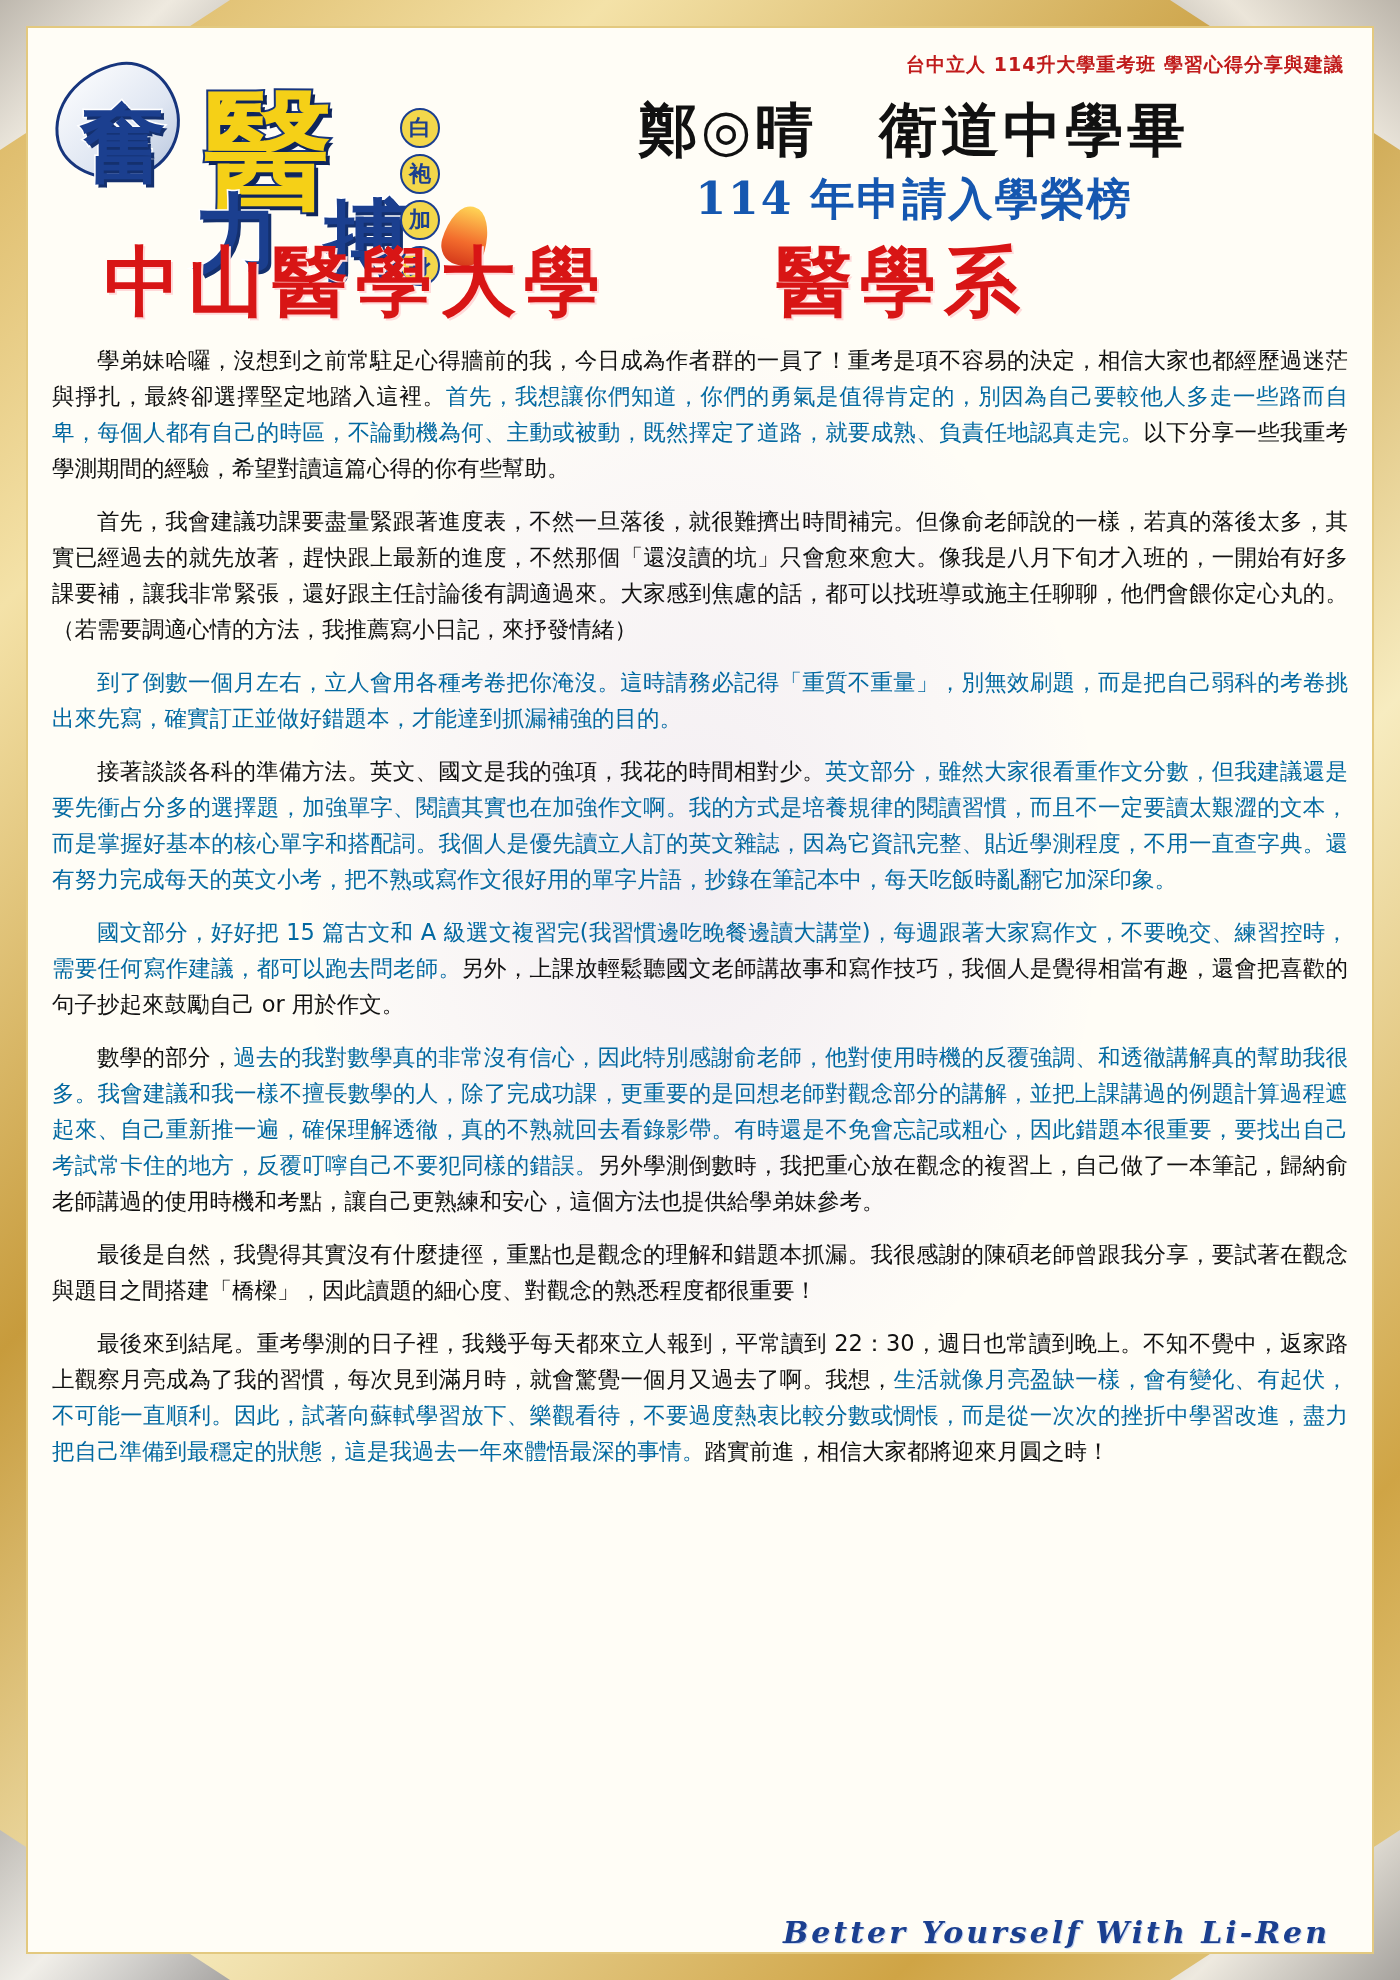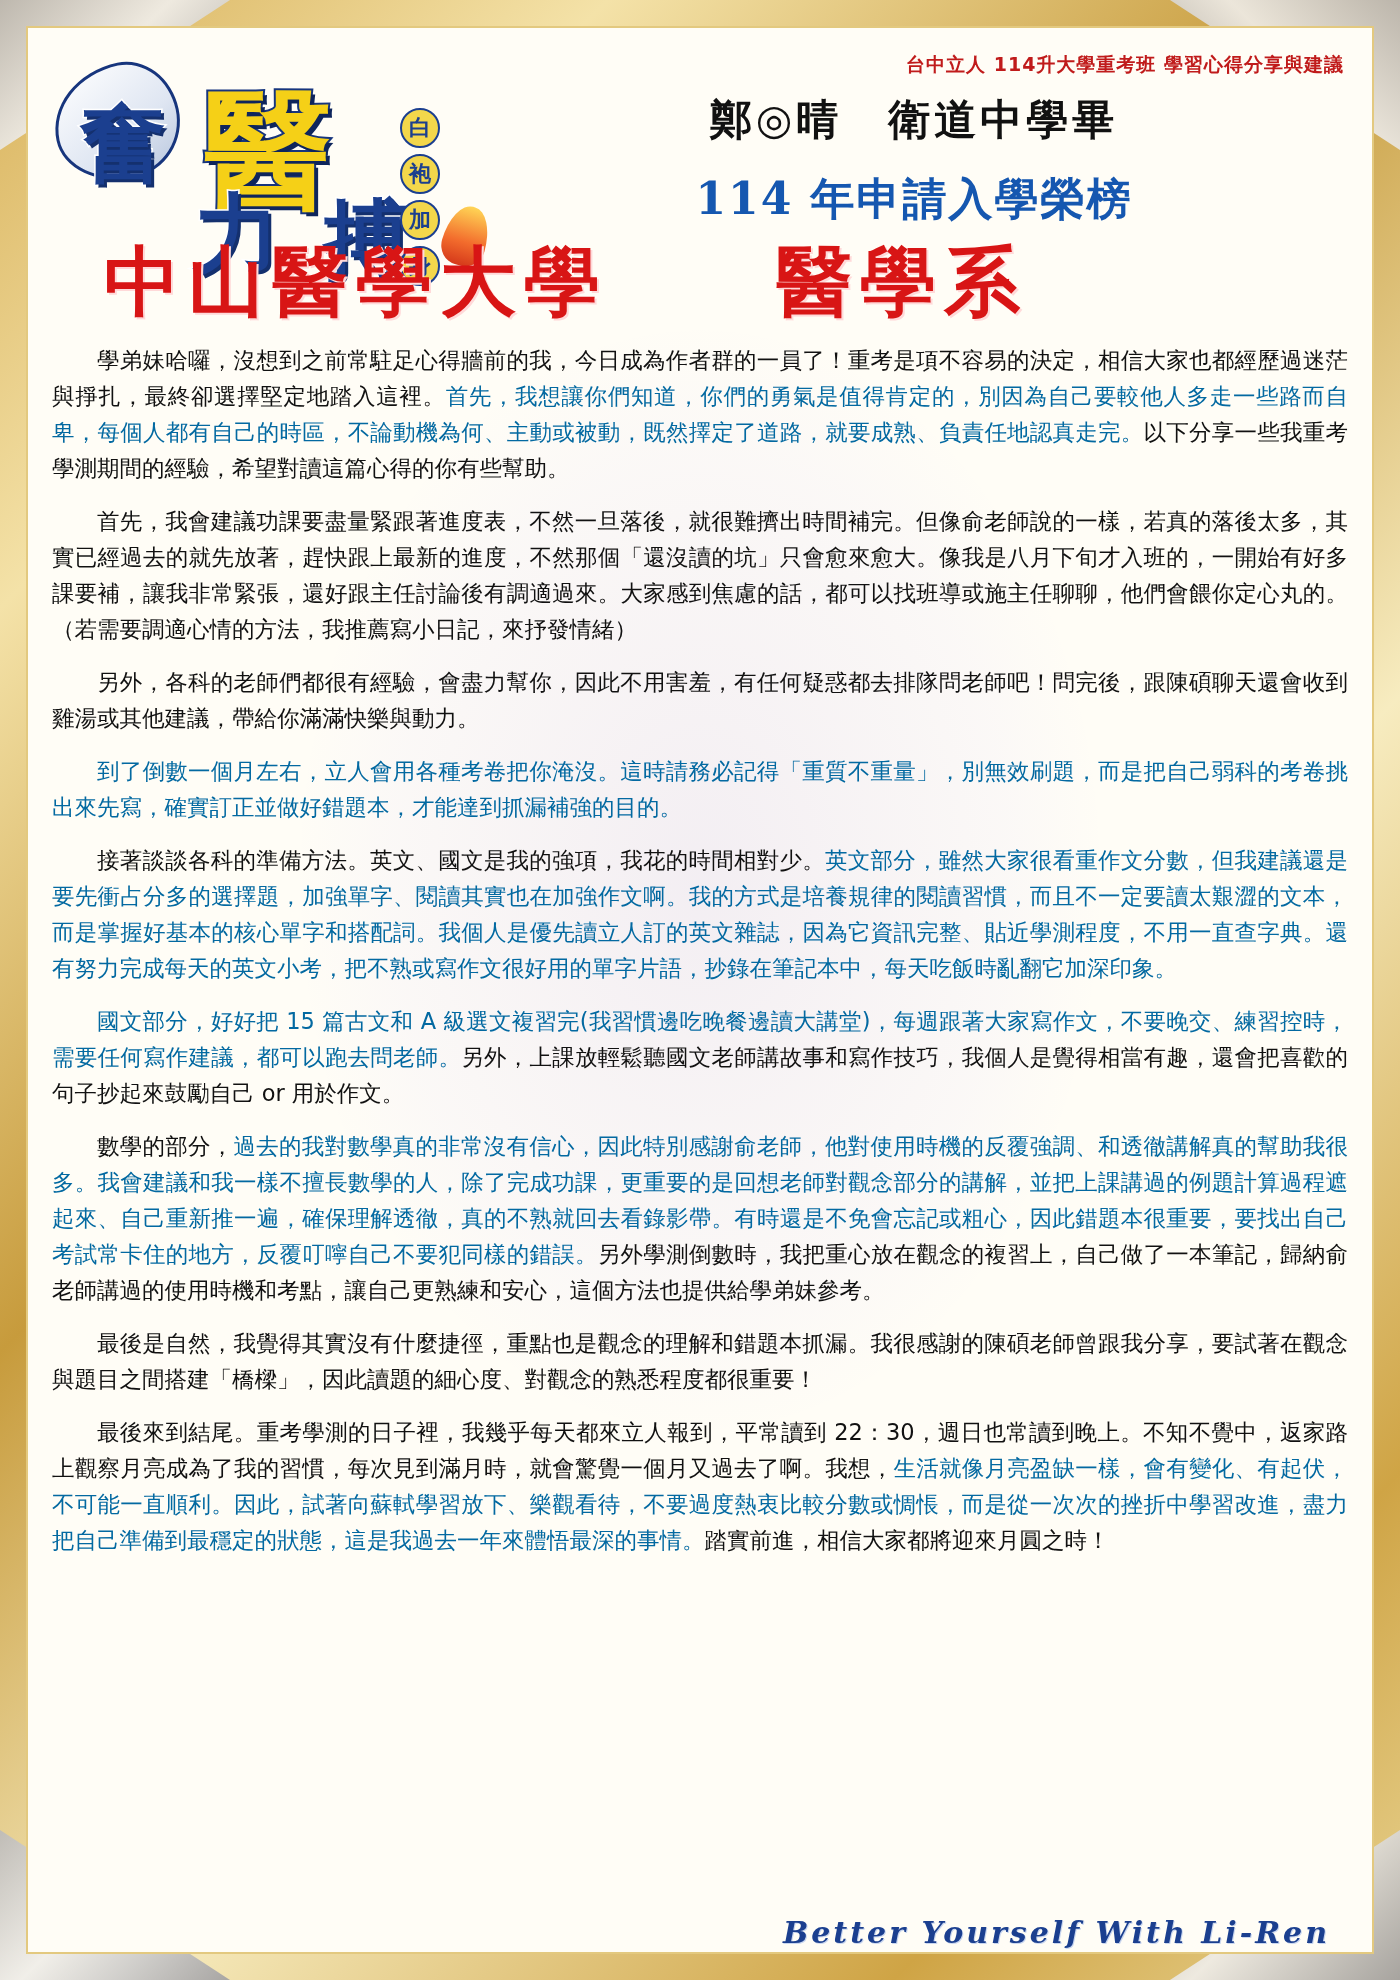--- a/index.html
+++ b/index.html
@@ -136,21 +136,21 @@
     letter-spacing: 1px;
   }
   .top-meta span { }
 
   .name-line {
     position: absolute;
     left: 430px; top: 48px;
     width: 880px;
     text-align: center;
     font-family: "DejaVu Serif", "Liberation Serif", serif;
-    font-size: 42px;
+    font-size: 58px;
     font-weight: 700;
     color: #111111;
     letter-spacing: 4px;
     white-space: nowrap;
   }
   .year-line {
     position: absolute;
     left: 430px; top: 126px;
     width: 880px;
     text-align: center;
@@ -244,21 +244,20 @@
     </div>
 
     <div class="name-line">鄭◎晴　衛道中學畢</div>
     <div class="year-line">114 年申請入學榮榜</div>
     <div class="school-line">中山醫學大學　　醫學系</div>
   </div>
 
   <div class="content" id="article-body">
       <p><span>學弟妹哈囉，沒想到之前常駐足心得牆前的我，今日成為作者群的一員了！重考是項不容易的決定，相信大家也都經歷過迷茫與掙扎，最終卻選擇堅定地踏入這裡。</span><span class="hl">首先，我想讓你們知道，你們的勇氣是值得肯定的，別因為自己要較他人多走一些路而自卑，每個人都有自己的時區，不論動機為何、主動或被動，既然擇定了道路，就要成熟、負責任地認真走完。</span><span>以下分享一些我重考學測期間的經驗，希望對讀這篇心得的你有些幫助。</span></p>
       <p><span>首先，我會建議功課要盡量緊跟著進度表，不然一旦落後，就很難擠出時間補完。但像俞老師說的一樣，若真的落後太多，其實已經過去的就先放著，趕快跟上最新的進度，不然那個「還沒讀的坑」只會愈來愈大。像我是八月下旬才入班的，一開始有好多課要補，讓我非常緊張，還好跟主任討論後有調適過來。大家感到焦慮的話，都可以找班導或施主任聊聊，他們會餵你定心丸的。（若需要調適心情的方法，我推薦寫小日記，來抒發情緒）</span></p>
-      <p><span>另外，各科的老師們都很有經驗，會盡力幫你，因此不用害羞，有任何疑惑都去排隊問老師吧！問完後，跟陳碩聊天還會收到雞湯或其他建議，帶給你滿滿快樂與動力。</span></p>
       <p><span class="hl">到了倒數一個月左右，立人會用各種考卷把你淹沒。這時請務必記得「重質不重量」，別無效刷題，而是把自己弱科的考卷挑出來先寫，確實訂正並做好錯題本，才能達到抓漏補強的目的。</span></p>
       <p><span>接著談談各科的準備方法。英文、國文是我的強項，我花的時間相對少。</span><span class="hl">英文部分，雖然大家很看重作文分數，但我建議還是要先衝占分多的選擇題，加強單字、閱讀其實也在加強作文啊。我的方式是培養規律的閱讀習慣，而且不一定要讀太艱澀的文本，而是掌握好基本的核心單字和搭配詞。我個人是優先讀立人訂的英文雜誌，因為它資訊完整、貼近學測程度，不用一直查字典。還有努力完成每天的英文小考，把不熟或寫作文很好用的單字片語，抄錄在筆記本中，每天吃飯時亂翻它加深印象。</span></p>
       <p><span class="hl">國文部分，好好把 15 篇古文和 A 級選文複習完(我習慣邊吃晚餐邊讀大講堂)，每週跟著大家寫作文，不要晚交、練習控時，需要任何寫作建議，都可以跑去問老師。</span><span>另外，上課放輕鬆聽國文老師講故事和寫作技巧，我個人是覺得相當有趣，還會把喜歡的句子抄起來鼓勵自己 or 用於作文。</span></p>
       <p><span>數學的部分，</span><span class="hl">過去的我對數學真的非常沒有信心，因此特別感謝俞老師，他對使用時機的反覆強調、和透徹講解真的幫助我很多。我會建議和我一樣不擅長數學的人，除了完成功課，更重要的是回想老師對觀念部分的講解，並把上課講過的例題計算過程遮起來、自己重新推一遍，確保理解透徹，真的不熟就回去看錄影帶。有時還是不免會忘記或粗心，因此錯題本很重要，要找出自己考試常卡住的地方，反覆叮嚀自己不要犯同樣的錯誤。</span><span>另外學測倒數時，我把重心放在觀念的複習上，自己做了一本筆記，歸納俞老師講過的使用時機和考點，讓自己更熟練和安心，這個方法也提供給學弟妹參考。</span></p>
       <p><span>最後是自然，我覺得其實沒有什麼捷徑，重點也是觀念的理解和錯題本抓漏。我很感謝的陳碩老師曾跟我分享，要試著在觀念與題目之間搭建「橋樑」，因此讀題的細心度、對觀念的熟悉程度都很重要！</span></p>
       <p><span>最後來到結尾。重考學測的日子裡，我幾乎每天都來立人報到，平常讀到 22：30，週日也常讀到晚上。不知不覺中，返家路上觀察月亮成為了我的習慣，每次見到滿月時，就會驚覺一個月又過去了啊。我想，</span><span class="hl">生活就像月亮盈缺一樣，會有變化、有起伏，不可能一直順利。因此，試著向蘇軾學習放下、樂觀看待，不要過度熱衷比較分數或惆悵，而是從一次次的挫折中學習改進，盡力把自己準備到最穩定的狀態，這是我過去一年來體悟最深的事情。</span><span>踏實前進，相信大家都將迎來月圓之時！</span></p>
     </div>
 
   <div class="footer">Better  Yourself  With   Li-Ren</div>
 </div>

